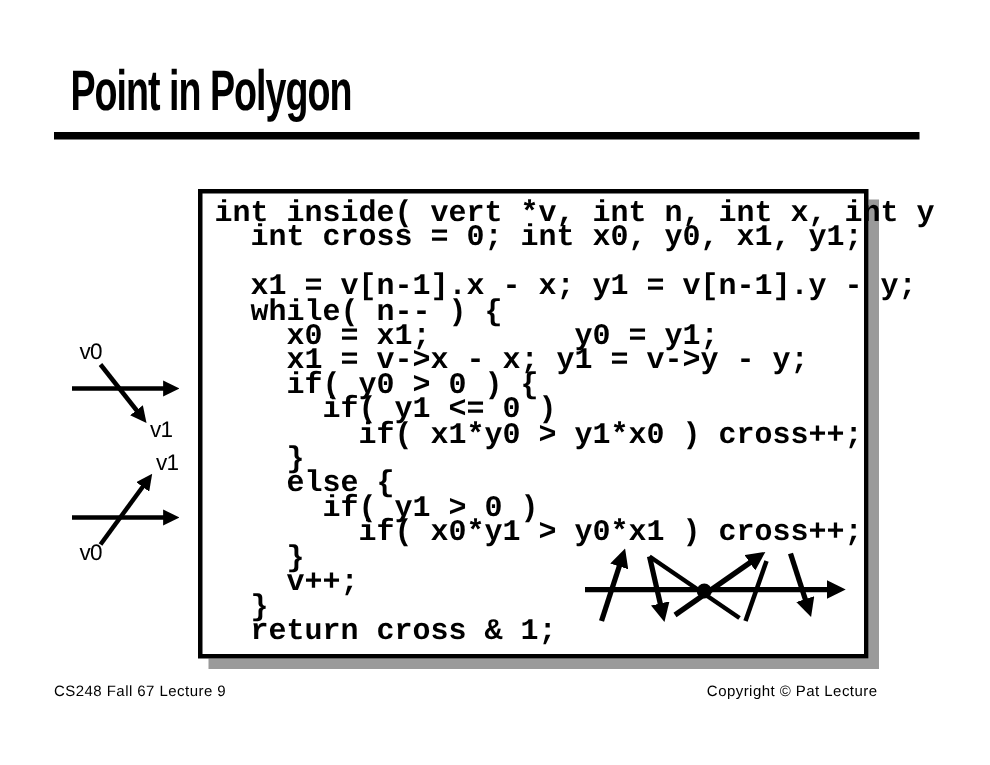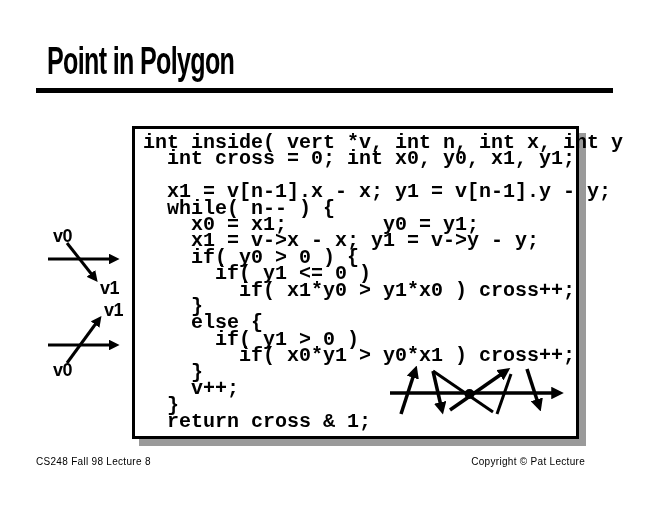--- a/index.html
+++ b/index.html
@@ -19,21 +19,21 @@
     position:absolute;left:132px;top:126px;width:447px;height:313px;
     background:#fff;border:3px solid #000;box-sizing:border-box;
     box-shadow:7px 7px 0 0 #9a9a9a;
   }
   .code-box pre{
     margin:0;padding:6px 0 0 8px;
     font-family:"Liberation Mono","DejaVu Sans Mono",monospace;
     font-weight:bold;font-size:20px;line-height:16.4px;
   }
   .diagram-label{
-    position:absolute;font-weight:bold;font-size:18px;letter-spacing:-0.5px;
+    position:absolute;font-weight:normal;font-size:15px;letter-spacing:-0.5px;
   }
   .overlay-svg{position:absolute;left:0;top:0;pointer-events:none;}
   .footer{position:absolute;font-size:10px;letter-spacing:0.3px;white-space:nowrap;}
   .footer-left{left:36px;top:456px;}
   .footer-right{right:39px;top:456px;text-align:right;}
 </style>
 </head>
 <body>
 
 <div class="slide">
@@ -89,16 +89,16 @@
       <line x1="527" y1="369" x2="538" y2="403" marker-end="url(#ah)"></line>
       <circle cx="469.5" cy="394" r="5" fill="#000" stroke="none"></circle>
     </g>
   </svg>
 
   <span class="diagram-label" style="left:53px;top:226px;">v0</span>
   <span class="diagram-label" style="left:100px;top:278px;">v1</span>
   <span class="diagram-label" style="left:104px;top:300px;">v1</span>
   <span class="diagram-label" style="left:53px;top:360px;">v0</span>
 
-  <div class="footer footer-left">CS248 Fall 98 Lecture 8</div>
+  <div class="footer footer-left">CS248 Fall 67 Lecture 9</div>
   <div class="footer footer-right">Copyright © Pat Lecture</div>
 
 </div>
 
 </body></html>

